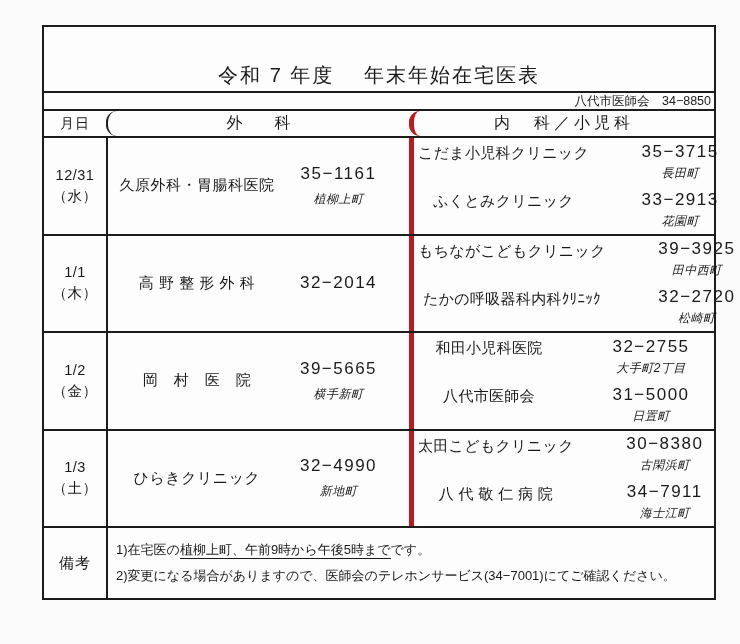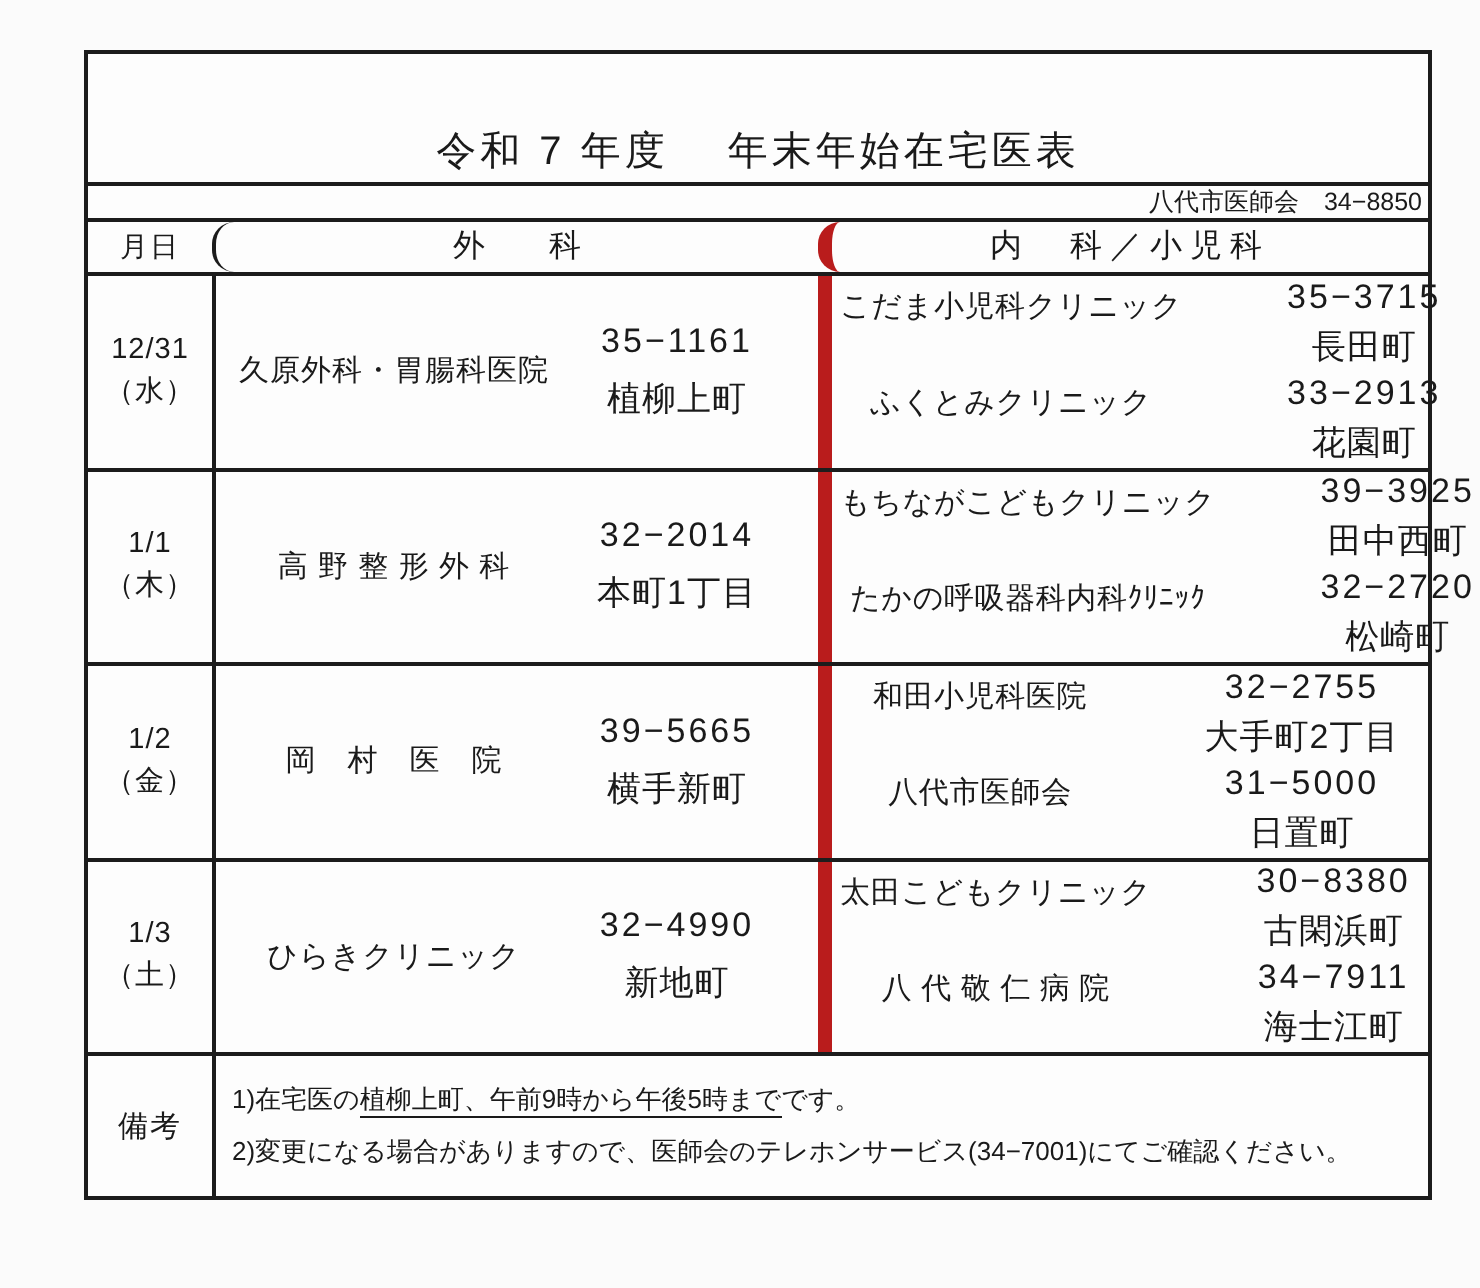--- a/index.html
+++ b/index.html
@@ -25,34 +25,34 @@
     height:16px;flex:0 0 16px;border-bottom:2px solid #1c1c1c;
     display:flex;align-items:center;justify-content:flex-end;
     font-size:12.5px;padding-right:3px;white-space:pre;
   }
   .header-row{
     height:25px;flex:0 0 25px;border-bottom:2px solid #1c1c1c;
     display:flex;font-size:16px;
   }
   .c1{width:62px;flex:0 0 62px;box-sizing:border-box;}
   .c2{width:303px;flex:0 0 303px;border-left:2px solid #1c1c1c;box-sizing:border-box;}
-  .c3{flex:1;border-left:7px solid #b91c1c;box-sizing:border-box;}
+  .c3{flex:1;border-left:5px solid #b91c1c;box-sizing:border-box;}
   .hcell{display:flex;align-items:center;justify-content:center;white-space:pre;border-radius:11px;}
   .h-date{letter-spacing:1px;font-size:14px;}
   .h-int{letter-spacing:4px;}
   .data-row{flex:1 1 0;border-bottom:2px solid #1c1c1c;display:flex;}
   .date-cell{
     display:flex;flex-direction:column;align-items:center;justify-content:center;
     font-size:14.5px;line-height:21px;letter-spacing:0.5px;
   }
   .geka-cell{display:flex;align-items:center;padding:0 8px 0 10px;}
   .gname{flex:1;text-align:center;font-size:15px;letter-spacing:0.5px;white-space:pre;}
   .gright{width:125px;flex:0 0 125px;text-align:center;}
   .phone{font-size:17px;letter-spacing:1.5px;line-height:20px;white-space:pre;}
-  .town{font-size:17px;letter-spacing:0.5px;margin-top:7px;white-space:pre;}
+  .town{font-size:12px;letter-spacing:0.5px;margin-top:7px;white-space:pre;font-style:italic;}
   .naika-cell{display:flex;flex-direction:column;}
   .entry{flex:1 1 0;display:flex;align-items:center;padding:0 4px 0 4px;gap:32px;}
   .ename{flex:1;text-align:center;font-size:15px;letter-spacing:0.3px;position:relative;top:-8px;white-space:pre;}
   .eright{width:118px;flex:0 0 118px;text-align:center;}
   .eright .town{margin-top:3px;}
   .notes-row{flex:0 0 70px;height:70px;display:flex;}
   .notes-label{display:flex;align-items:center;justify-content:center;font-size:15px;letter-spacing:1px;}
   .notes-body{
     flex:1;border-left:2px solid #1c1c1c;box-sizing:border-box;
     display:flex;flex-direction:column;justify-content:center;
@@ -112,21 +112,20 @@
 
     <div class="data-row">
       <div class="c1 date-cell">
         <div>1/1</div>
         <div>（木）</div>
       </div>
       <div class="c2 geka-cell">
         <div class="gname">高 野 整 形 外 科</div>
         <div class="gright">
           <div class="phone">32−2014</div>
-          <div class="town">本町1丁目</div>
         </div>
       </div>
       <div class="c3 naika-cell">
         <div class="entry">
           <div class="ename">もちながこどもクリニック</div>
           <div class="eright">
             <div class="phone">39−3925</div>
             <div class="town">田中西町</div>
           </div>
         </div>

